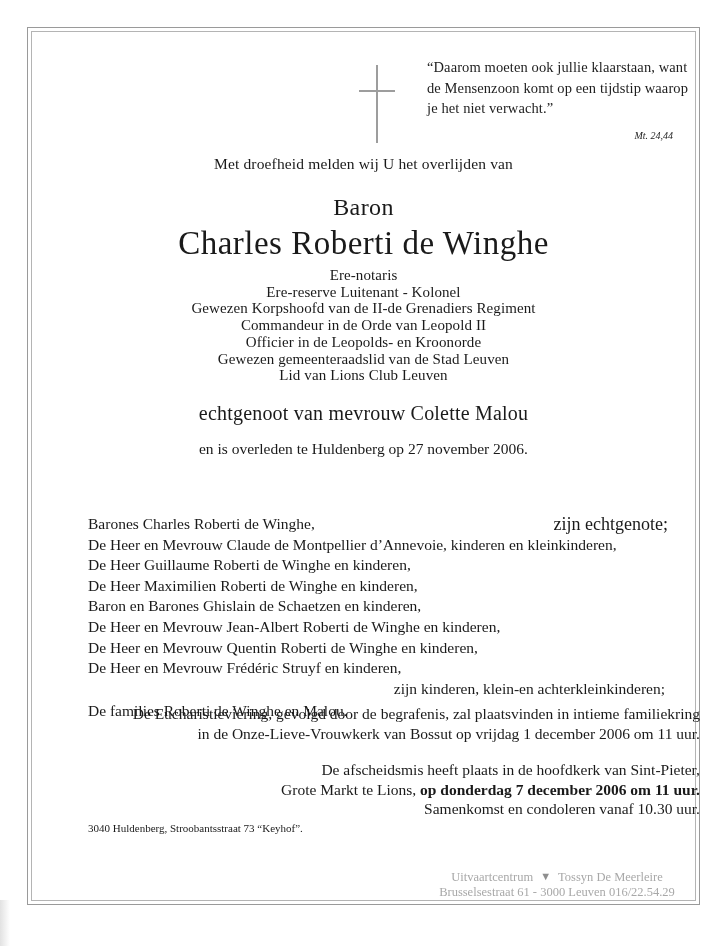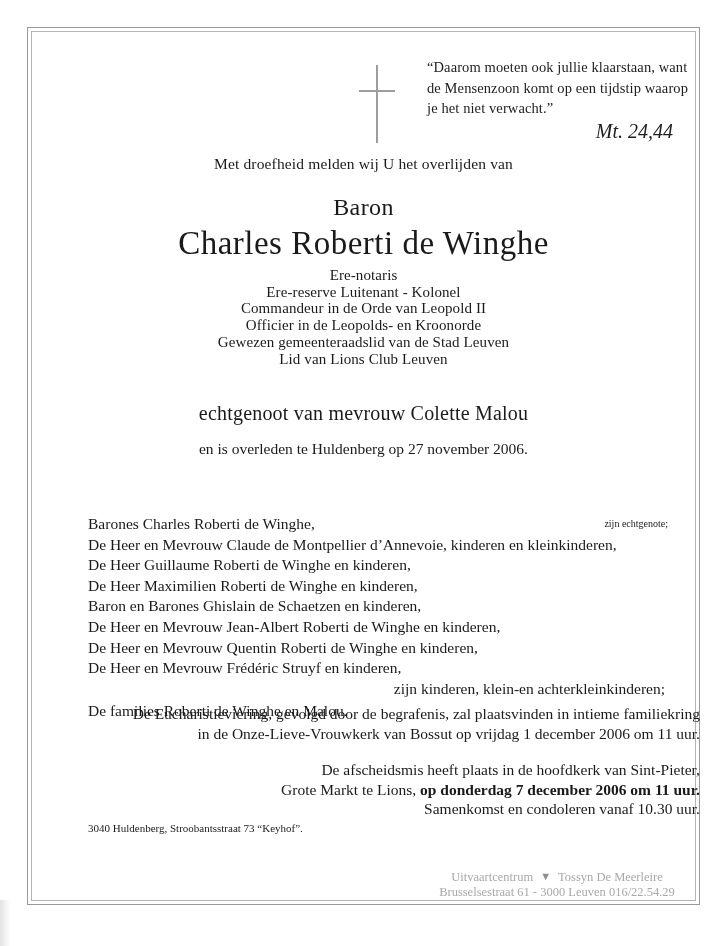--- a/index.html
+++ b/index.html
@@ -98,23 +98,23 @@
     text-align: left;
   }
   #scripture-quote {
     font-size: 14.5px;
     line-height: 1.42;
     color: #1d1d1d;
     letter-spacing: .1px;
   }
   #scripture-ref {
     font-style: italic;
-    font-size: 20px;
+    font-size: 10px;
     text-align: right;
-    margin-top: 1px;
+    margin-top: 11px;
     padding-right: 16px;
     color: #1d1d1d;
   }
 
   
   #announce-block {
     position: absolute;
     left: 0;
     top: 128px;
     width: 673px;
@@ -182,21 +182,21 @@
   .survivor-row {
     position: relative;
     font-size: 15.5px;
     line-height: 20.6px;
     white-space: nowrap;
   }
   .survivor-row .relation-tag {
     position: absolute;
     right: 0;
     top: 0;
-    font-size: 10px;
+    font-size: 18px;
   }
   #survivors-block .group-tag-right {
     text-align: right;
     font-size: 15.5px;
     line-height: 20.6px;
     padding-right: 3px;
   }
   #survivors-block .families-row {
     font-size: 15.5px;
     line-height: 20.6px;
@@ -281,20 +281,21 @@
 
     <div id="announce-block">
       <div id="announce-intro">Met droefheid melden wij U het overlijden van</div>
       <div id="title-baron">Baron</div>
       <div id="deceased-name">Charles Roberti de Winghe</div>
     </div>
 
     <div id="honours-list">
         <div class="honour-line">Ere-notaris</div>
         <div class="honour-line">Ere-reserve Luitenant - Kolonel</div>
+        <div class="honour-line">Gewezen Korpshoofd van de II-de Grenadiers Regiment</div>
         <div class="honour-line">Commandeur in de Orde van Leopold II</div>
         <div class="honour-line">Officier in de Leopolds- en Kroonorde</div>
         <div class="honour-line">Gewezen gemeenteraadslid van de Stad Leuven</div>
         <div class="honour-line">Lid van Lions Club Leuven</div>
       </div>
 
     <div id="spouse-line">echtgenoot van mevrouw Colette Malou</div>
 
     <div id="life-dates">
       <div class="date-line">en is overleden te Huldenberg op 27 november 2006.</div>

